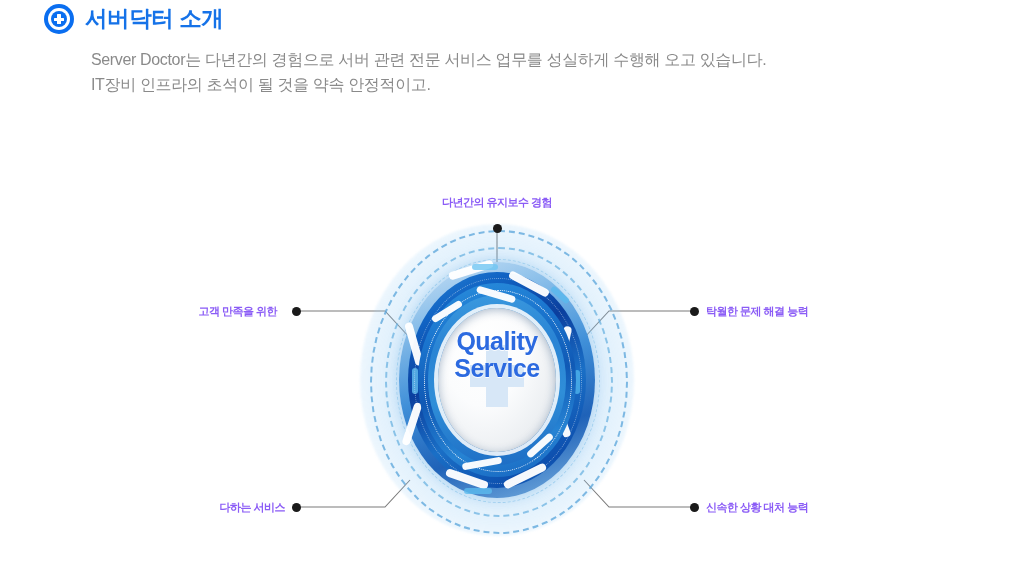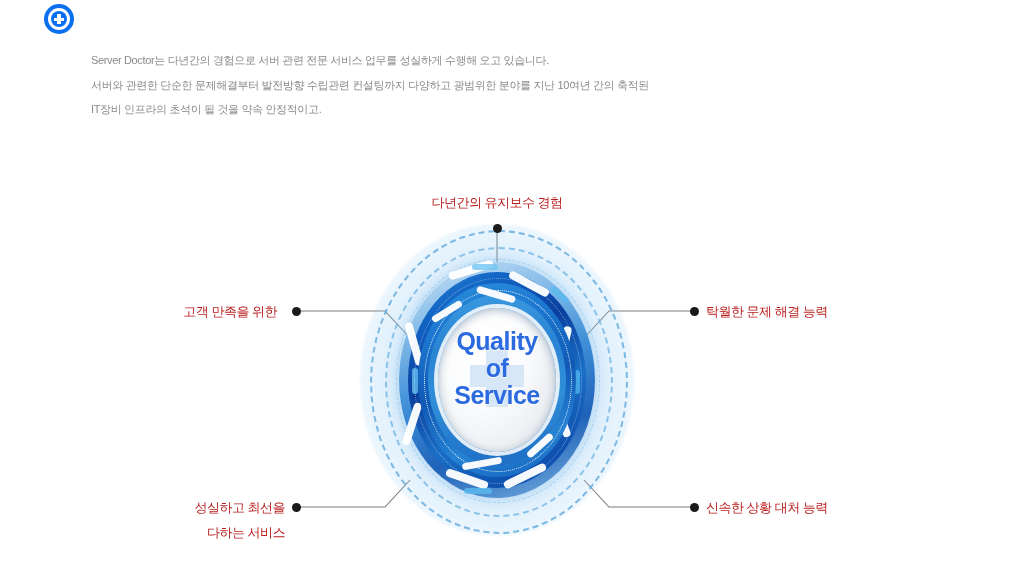--- a/index.html
+++ b/index.html
@@ -25,21 +25,21 @@
   }
   .plus-icon .bar-h{position:absolute;left:10px;top:13.5px;width:10px;height:3.5px;background:#fff;border-radius:.5px;}
   .plus-icon .bar-v{position:absolute;left:13.25px;top:10px;width:3.5px;height:10px;background:#fff;border-radius:.5px;}
   .title{
     font-size:22.5px;font-weight:bold;color:#1572e8;letter-spacing:-0.4px;
     line-height:30px;white-space:nowrap;
   }
   
   .para{
     position:absolute;left:91px;top:48px;width:890px;
-    font-size:11px;line-height:24.5px;color:#8a8a8a;letter-spacing:-0.35px;
+    font-size:16px;line-height:24.5px;color:#8a8a8a;letter-spacing:-0.35px;
   }
   .para div{white-space:nowrap;}
   
   .diagram{position:absolute;left:0;top:180px;width:1024px;height:400px;}
   .svg-layer{position:absolute;left:0;top:0;width:1024px;height:400px;}
   .graphic{
     position:absolute;left:352px;top:40px;width:290px;height:320px;
   }
   .gwrap{position:absolute;inset:0;}
   .ring{position:absolute;border-radius:50%;}
@@ -104,43 +104,43 @@
     position:absolute;left:86px;top:108px;width:118px;
     text-align:center;font-weight:bold;color:#2c6ae0;
     font-size:25px;line-height:27px;letter-spacing:-0.5px;
     text-shadow:0 1px 0 rgba(255,255,255,.9);
   }
   
   .seg{position:absolute;background:#ffffff;border-radius:6px;opacity:.96;}
   .segb{position:absolute;border-radius:4px;opacity:.8;}
   
   .label{
-    position:absolute;font-size:13px;font-weight:normal;color:#b91c1c;
+    position:absolute;font-size:11px;font-weight:bold;color:#8b5cf6;
     line-height:25px;letter-spacing:-0.5px;white-space:nowrap;
   }
   .label.r{text-align:center;}
   .label.l{text-align:right;}
   .dot{position:absolute;width:9px;height:9px;border-radius:50%;background:#1a1a1a;}
 </style>
 </head>
 <body>
 
 <div class="header">
   <div class="plus-icon">
     <div class="ring"></div>
     <div class="hole"></div>
     <div class="core"></div>
     <div class="bar-h"></div>
     <div class="bar-v"></div>
   </div>
+  <div class="title">서버닥터 소개</div>
 </div>
 
 <div class="para">
   <div>Server Doctor는 다년간의 경험으로 서버 관련 전문 서비스 업무를 성실하게 수행해 오고 있습니다.</div>
-  <div>서버와 관련한 단순한 문제해결부터 발전방향 수립관련 컨설팅까지 다양하고 광범위한 분야를 지난 10여년 간의 축적된</div>
   <div>IT장비 인프라의 초석이 될 것을 약속 안정적이고.</div>
 </div>
 
 <div class="diagram">
 
   <svg class="svg-layer" viewBox="0 0 1024 400" xmlns="http://www.w3.org/2000/svg">
     <g stroke="#7a7a7a" stroke-width="1.1" fill="none">
       <line x1="497" y1="48" x2="497" y2="110"></line>
       <polyline points="300,131 385,131 410,158"></polyline>
       <polyline points="694,131 609,131 584,158"></polyline>
@@ -185,21 +185,20 @@
       <div class="seg" style="left:172px;top:222px;width:32px;height:7px;transform:rotate(-42deg);"></div>
 
       <div class="ring inner-disc"></div>
       <div class="cross-bg">
         <div class="cv"></div>
           <div class="ch"></div>
       </div>
 
       <div class="qos-text">
         <div>Quality</div>
-        <div>of</div>
         <div>Service</div>
       </div>
     </div>
   </div>
 
   <div class="dot" style="left:493px;top:44px;"></div>
   <div class="label r" style="left:397px;top:10px;width:200px;text-align:center;">
     <span>다년간의 유지보수 경험</span>
   </div>
 
@@ -208,21 +207,20 @@
     <div>고객 만족을 위한</div>
   </div>
 
   <div class="dot" style="left:690px;top:127px;"></div>
   <div class="label r" style="left:706px;top:119px;">
     <span>탁월한 문제 해결 능력</span>
   </div>
 
   <div class="dot" style="left:292px;top:323px;"></div>
   <div class="label l" style="left:40px;top:315px;width:245px;">
-    <div>성실하고 최선을</div>
     <div>다하는 서비스</div>
   </div>
 
   <div class="dot" style="left:690px;top:323px;"></div>
   <div class="label r" style="left:706px;top:315px;">
     <span>신속한 상황 대처 능력</span>
   </div>
 
 </div>
 

